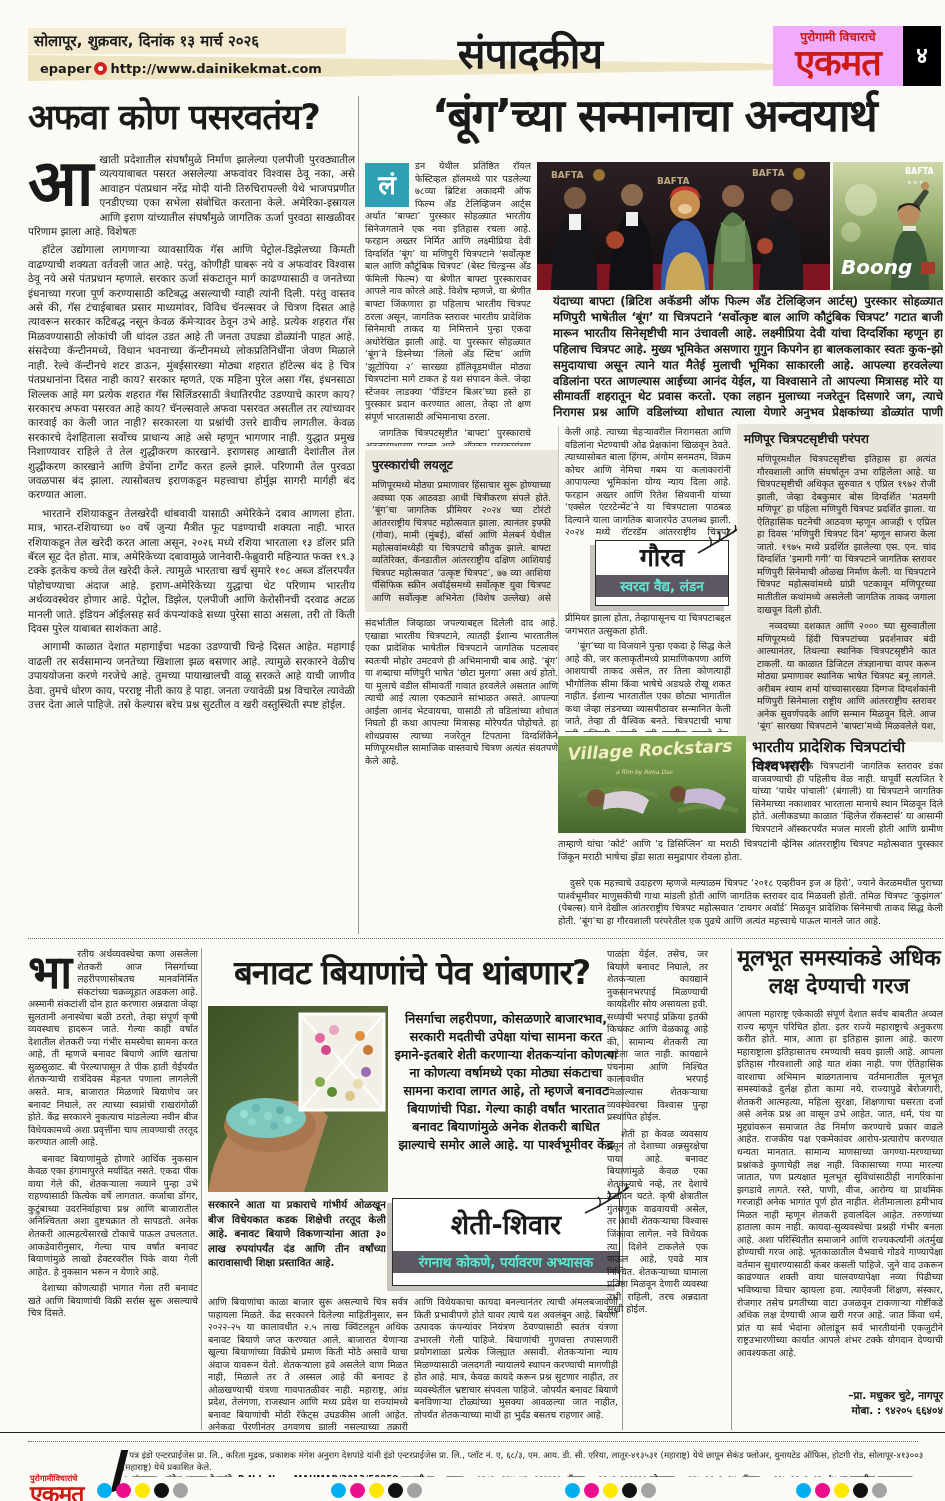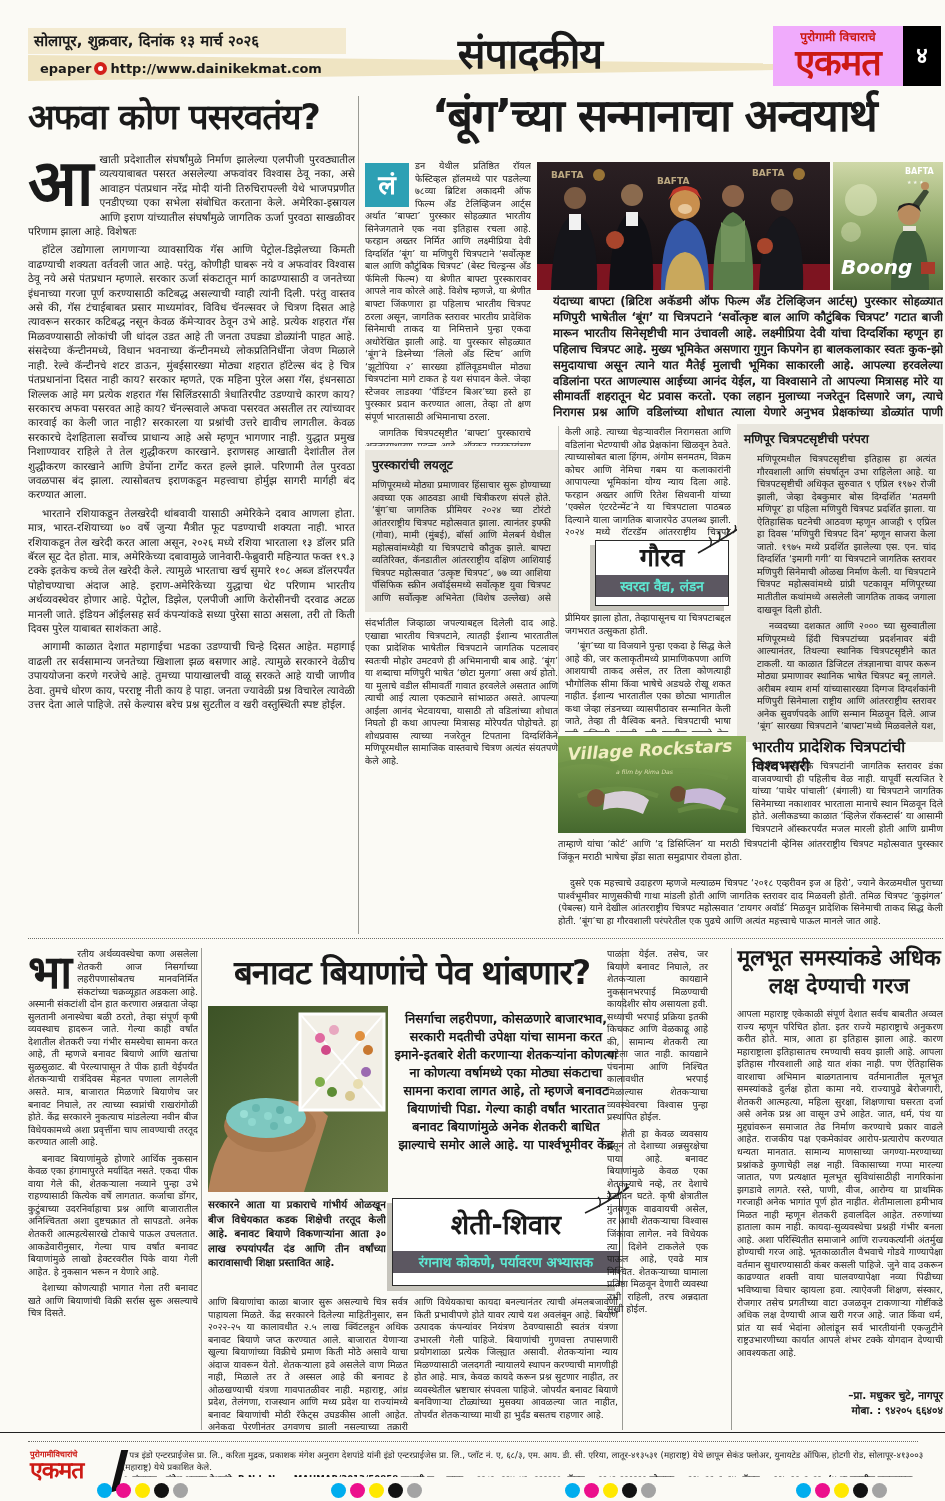--- a/index.html
+++ b/index.html
@@ -49,21 +49,21 @@
   .caption{left:553px;top:294px;width:390px;height:128px;font-size:11.6px;line-height:15.9px;
       font-weight:bold;text-align:justify;overflow:hidden;}
   
   .fancy{background:#fff;border:1.5px solid #2b2b2b;box-shadow:-5px 5px 0 #c6c4bc;text-align:center;}
   .fancy .t1{font-size:25px;font-weight:900;line-height:34px;}
   .fancy .bar{background:#5c5761;color:#5eead4;font-size:13.5px;font-weight:bold;line-height:22px;}
   .branch{position:absolute;right:-14px;top:-16px;}
   
   .photo{overflow:hidden;}
   
-  .f-logo-tag{color:#cc1a14;font-size:8px;font-weight:bold;line-height:9px;}
+  .f-logo-tag{color:#cc1a14;font-size:8px;font-weight:bold;line-height:9px;margin-top:24px;}
   .f-logo-name{color:#cc1a14;font-size:23px;font-weight:900;line-height:23px;letter-spacing:-1px;}
   .f-slash{position:absolute;left:86px;top:0px;width:7px;height:42px;background:#111;
       transform:skewX(-14deg);border-radius:0 0 6px 0;}
   .f-text{font-size:8.6px;line-height:12px;}
   .dotrow{display:flex;gap:4px;}
   .dot{width:15px;height:15px;border-radius:50%;}
   .dc{background:#00adee}.dm{background:#ec0f8c}.dy{background:#ffe800}.dk{background:#121212}.dg{background:#a3a3a3}
   .sig{font-weight:bold;text-align:right;font-size:10.5px;line-height:14px;}
 </style>
 </head>

